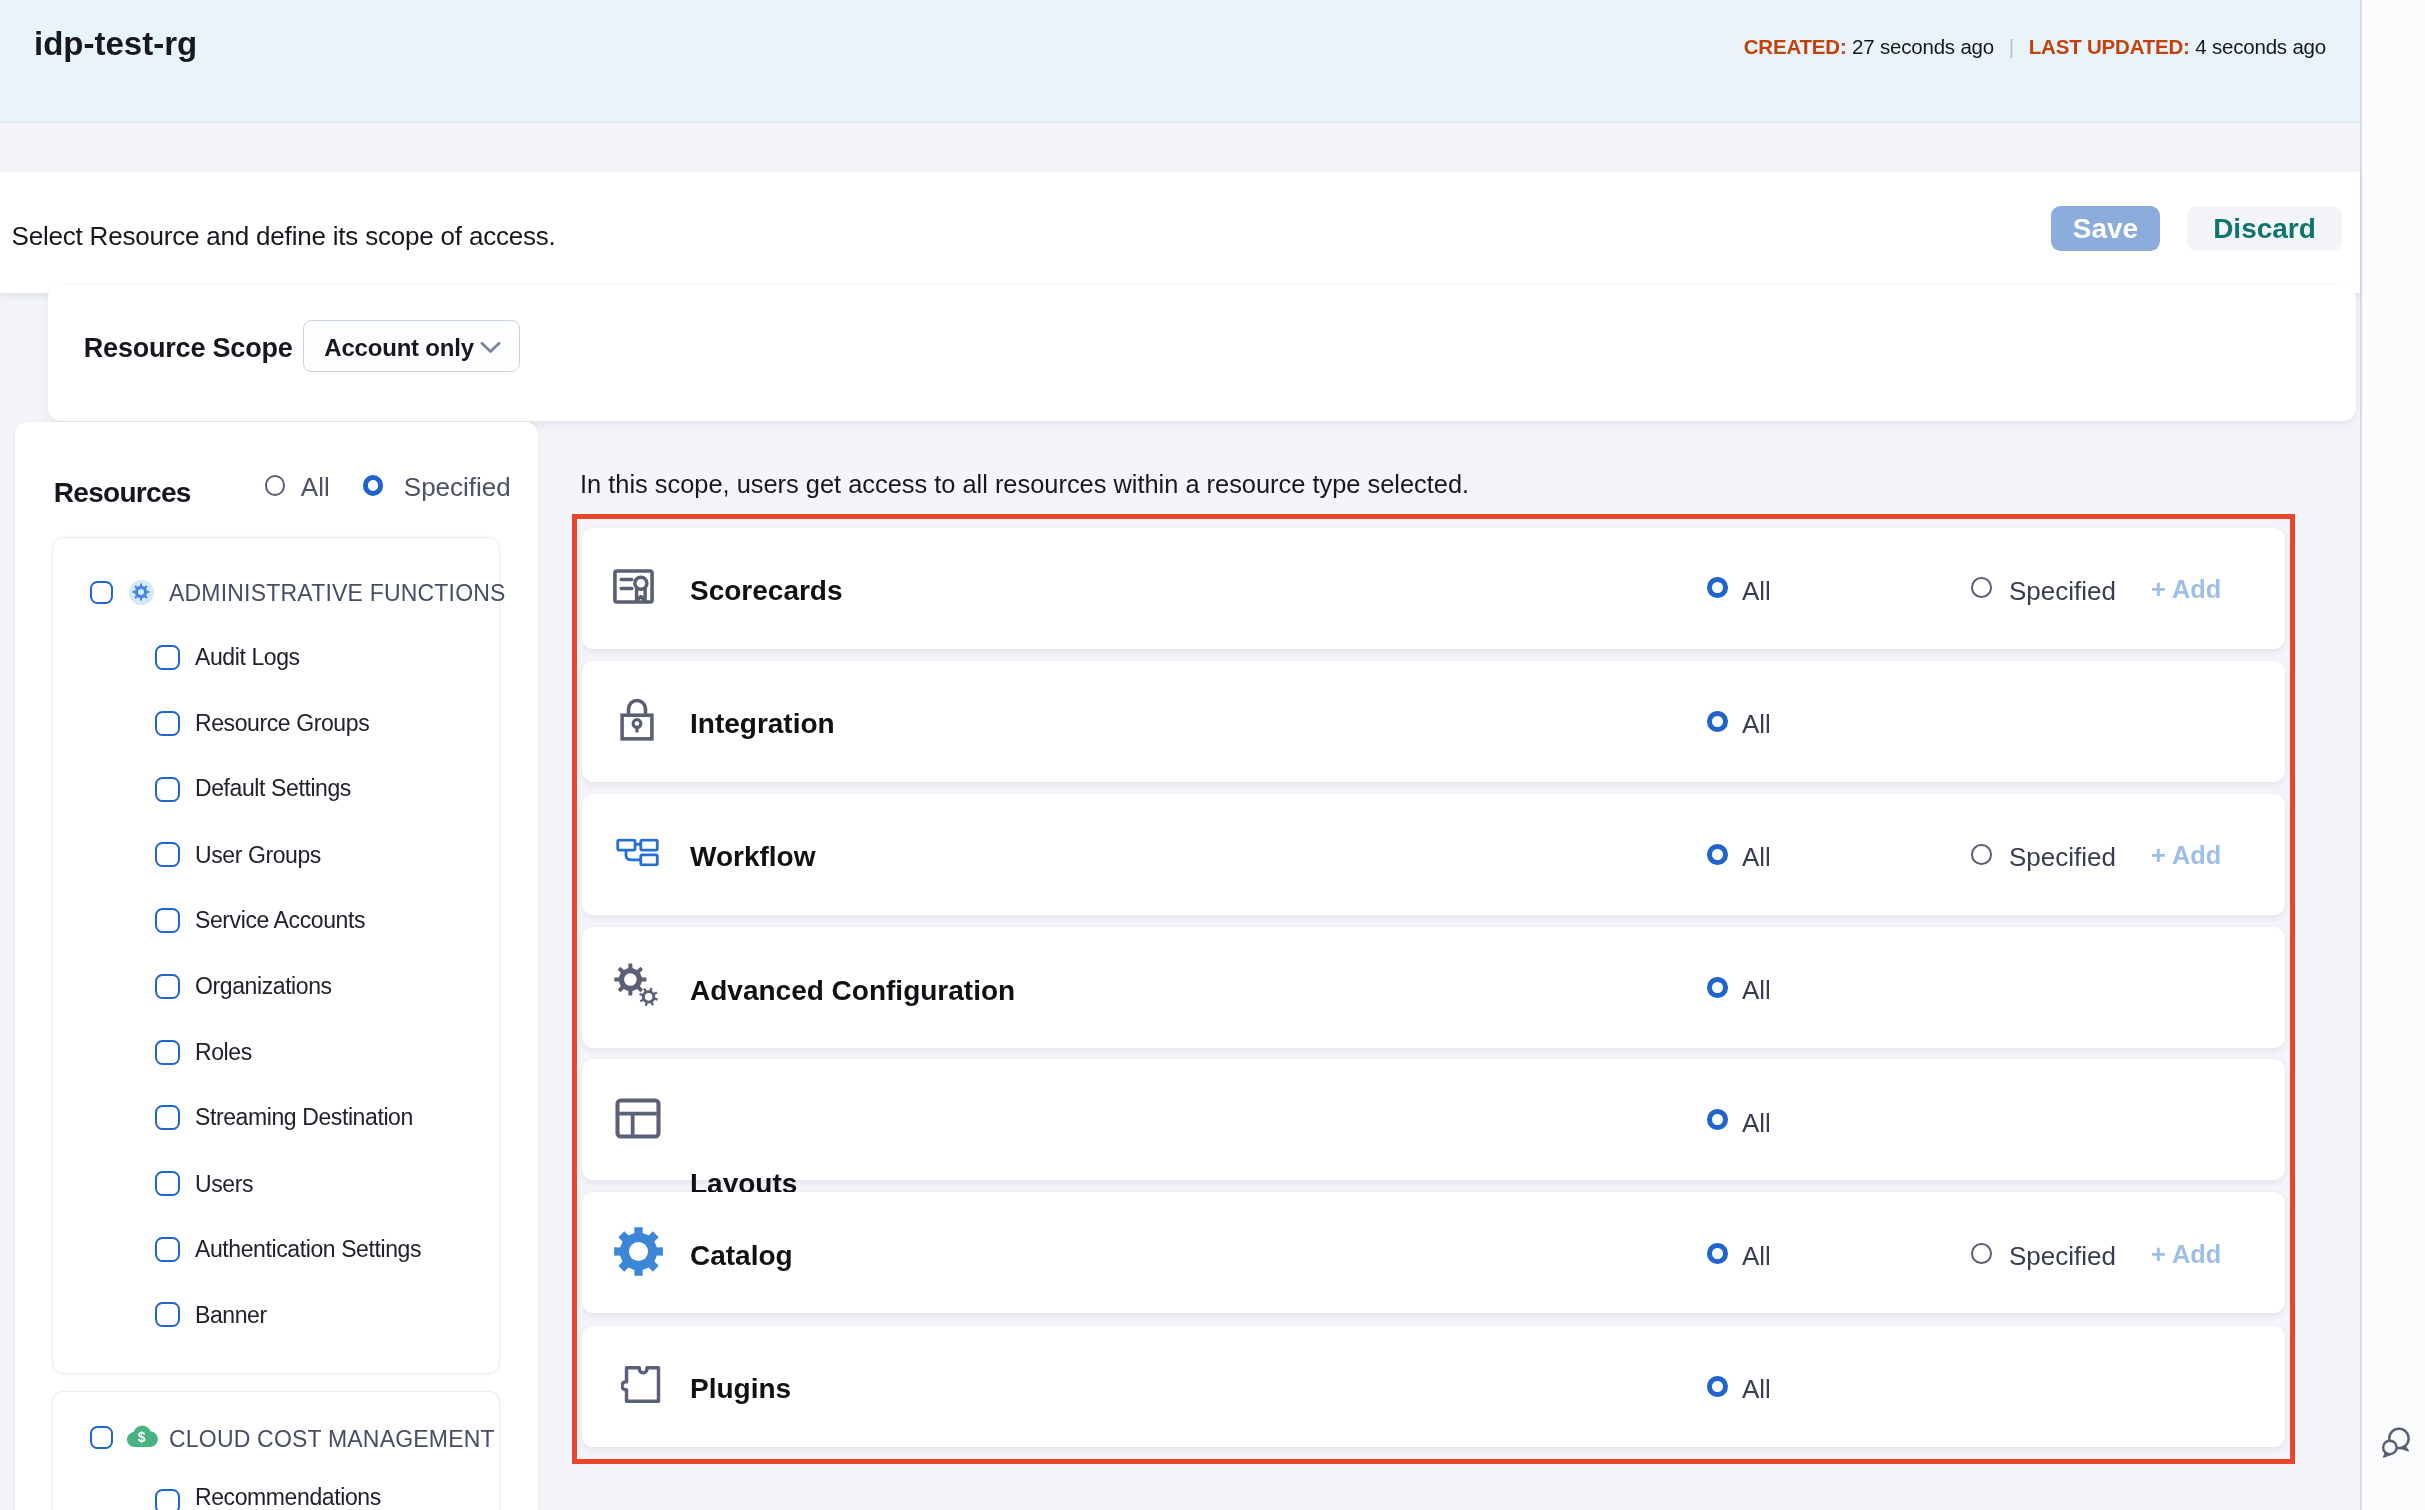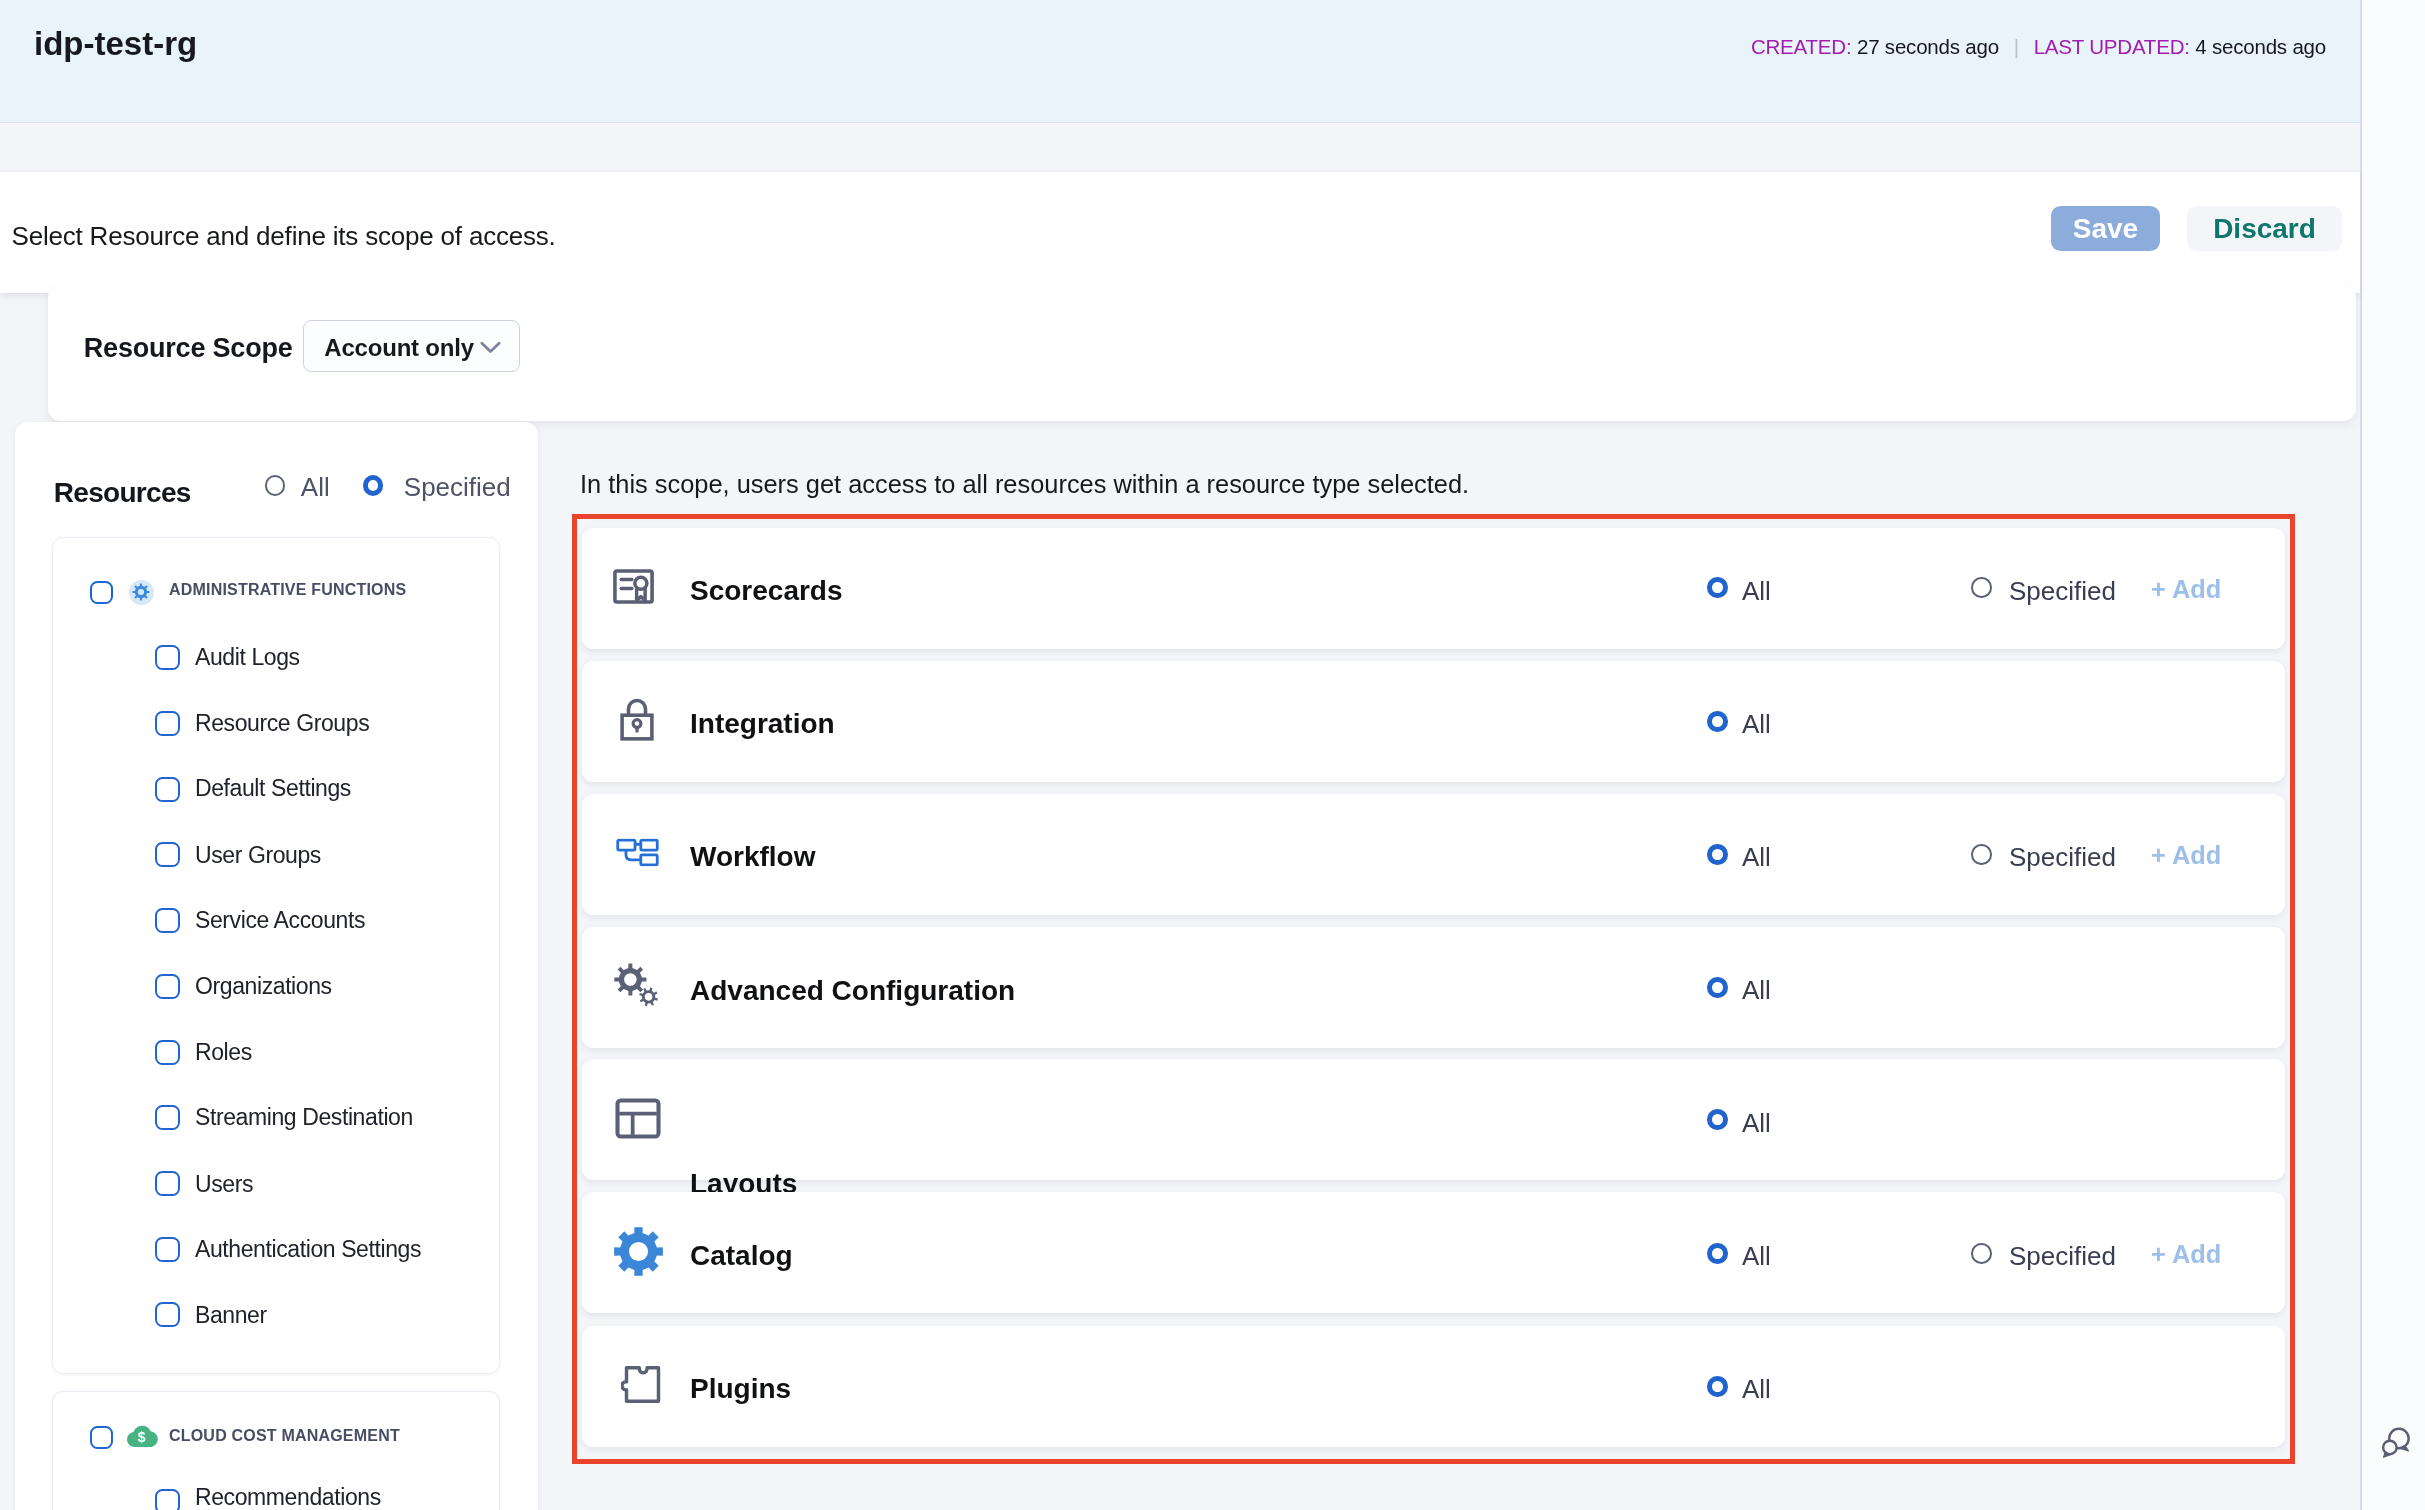--- a/index.html
+++ b/index.html
@@ -6,21 +6,21 @@
   html,body { width:2426px; height:1510px; overflow:hidden; }
   body { font-family:"Liberation Sans", sans-serif; background:#fbfcfe; position:relative; }
   .abs { position:absolute; }
   
   #main { position:absolute; left:0; top:0; width:2360px; height:1510px; background:#f3f5f9; }
   #vline { position:absolute; left:2360px; top:0; width:1.6px; height:1510px; background:#d9dce8; }
   
   #hdr1 { position:absolute; left:0; top:0; width:2360px; height:123px; background:#e9f4fa; border-bottom:0.8px solid #dfe3ec; }
   #hdr1 h1 { position:absolute; left:34px; top:27px; font-size:33px; font-weight:700; color:#17191e; line-height:1; letter-spacing:0; }
   #meta { position:absolute; top:37px; right:34px; font-size:20.5px; line-height:20.5px; letter-spacing:-0.2px; color:#16181f; }
-  #meta .lbl { color:#a21caf; }
+  #meta .lbl { color:#c2410c;font-weight:bold; }
   #meta .sep { color:#b9bdcb; padding:0 14.8px; }
   #hdr2 { position:absolute; left:0; top:124px; width:2360px; height:121px; background:#ffffff; box-shadow:0 2.5px 6.6px rgba(40,48,70,.10);margin-top:48px; }
   #hdr2 .txt { position:absolute; left:11.5px; top:51px; font-size:26px; letter-spacing:-0.2px; color:#17191e; line-height:1; }
   .btn { position:absolute; top:34px; height:45px; border-radius:9.8px; font-size:28px; font-weight:700; display:flex; align-items:center; justify-content:center; }
   #btnsave { left:2051px; width:109px; background:#8cacdc; color:#ffffff; }
   #btndiscard { left:2187px; width:155px; background:#f4f5f8; color:#0f766e; }
   
   .card { position:absolute; background:#fff; border-radius:13px; box-shadow:0 3.3px 8.2px rgba(45,55,90,.08); }
   #scopecard { left:14.8px; top:285px; width:2308px; height:136px;margin-left:33px; }
   #scopecard .lbl { position:absolute; left:36px; top:50px; font-size:27px; font-weight:700; letter-spacing:-0.2px; color:#16181f; line-height:1; }
@@ -33,21 +33,21 @@
   .radio { position:absolute; width:20.5px; height:20.5px; border-radius:50%; }
   .radio.off { border:2.5px solid #5b6176; background:#fff; }
   .radio.on { border:5.7px solid #2164cd; background:#fff; }
   .rlab { position:absolute; font-size:26px; color:#4d5266; line-height:1; }
   .inner { position:absolute; left:52px; width:448px; background:#fff; border:0.8px solid #eceef5; border-radius:11.5px; box-shadow:0 0.8px 3.3px rgba(40,48,70,.06); }
   #inner1 { top:537px; height:837px; }
   #inner2 { top:1391px; height:172px; border-bottom:none; border-bottom-left-radius:0; border-bottom-right-radius:0; }
   .cb { position:absolute; border:2.5px solid #2066d2; border-radius:7.4px; background:#fff; }
   .cb.g { width:23px; height:23px; left:90px; }
   .cb.i { width:24.6px; height:24.6px; left:155px; }
-  .gtitle { position:absolute; left:169px; font-size:16px; font-weight:700; letter-spacing:0.2px; color:#474d63; line-height:1; }
+  .gtitle { position:absolute; left:169px; font-size:23px; font-weight:400; letter-spacing:0.2px; color:#474d63; line-height:1; }
   .ilab { position:absolute; left:195px; font-size:23px; letter-spacing:-0.4px; color:#20222c; line-height:1; }
   .badge { position:absolute; left:129px; width:24.6px; height:24.6px; border-radius:50%; background:#d7e8fb; display:flex; align-items:center; justify-content:center; }
   
   #redbox { position:absolute; left:572px; top:514px; width:1723px; height:950px; border:5.7px solid #e8452c; }
   .row { position:absolute; left:582px; width:1703px; height:121px; background:#fff; border-radius:11.5px; box-shadow:0 2.5px 6.6px rgba(45,55,90,.08); }
   .rtitle { position:absolute; left:690px; font-size:28px; font-weight:700; color:#101115; line-height:1; }
   .rall { position:absolute; left:1742px; font-size:26px; color:#383d50; line-height:1; }
   .rspec { position:absolute; left:2009px; font-size:26px; color:#383d50; line-height:1; }
   .radd { position:absolute; left:2151px; font-size:25.4px; font-weight:700; color:#9ebfe9; line-height:1; }
   

